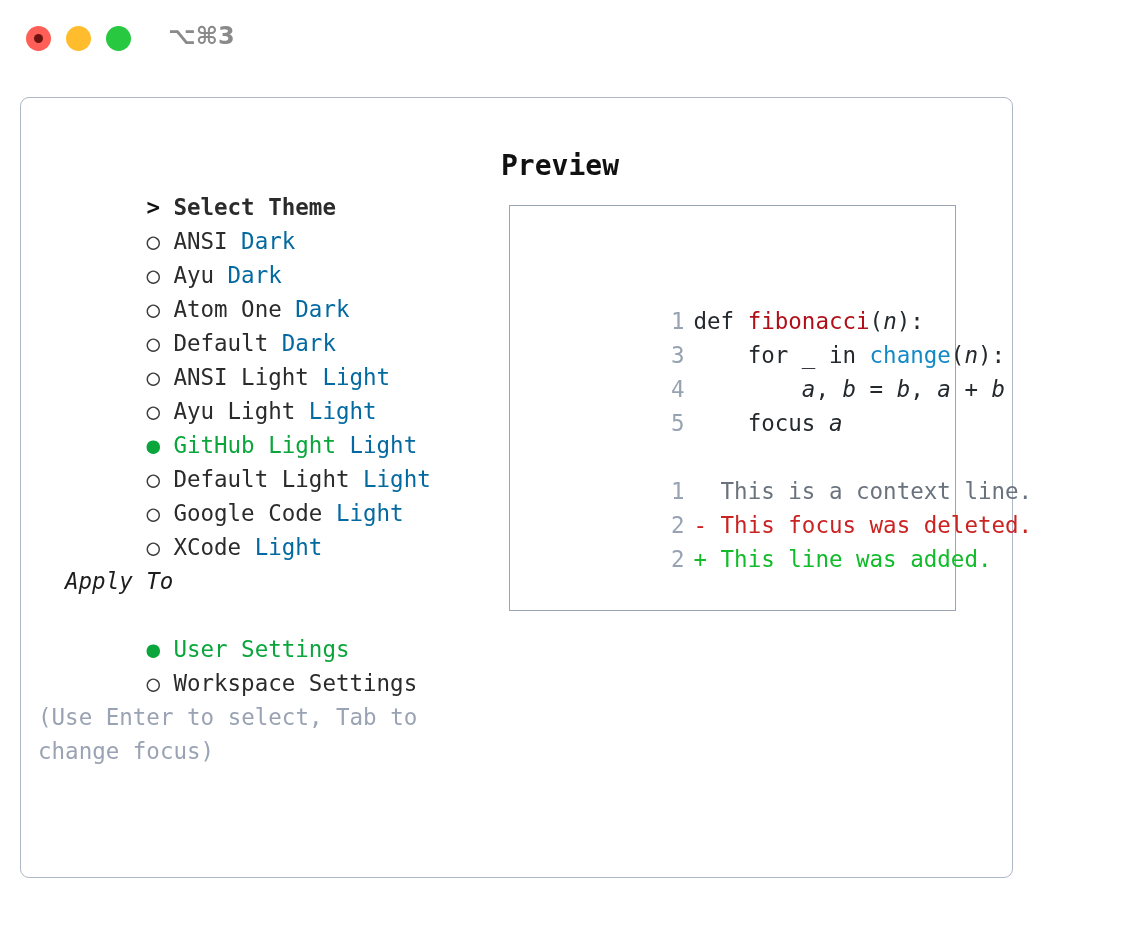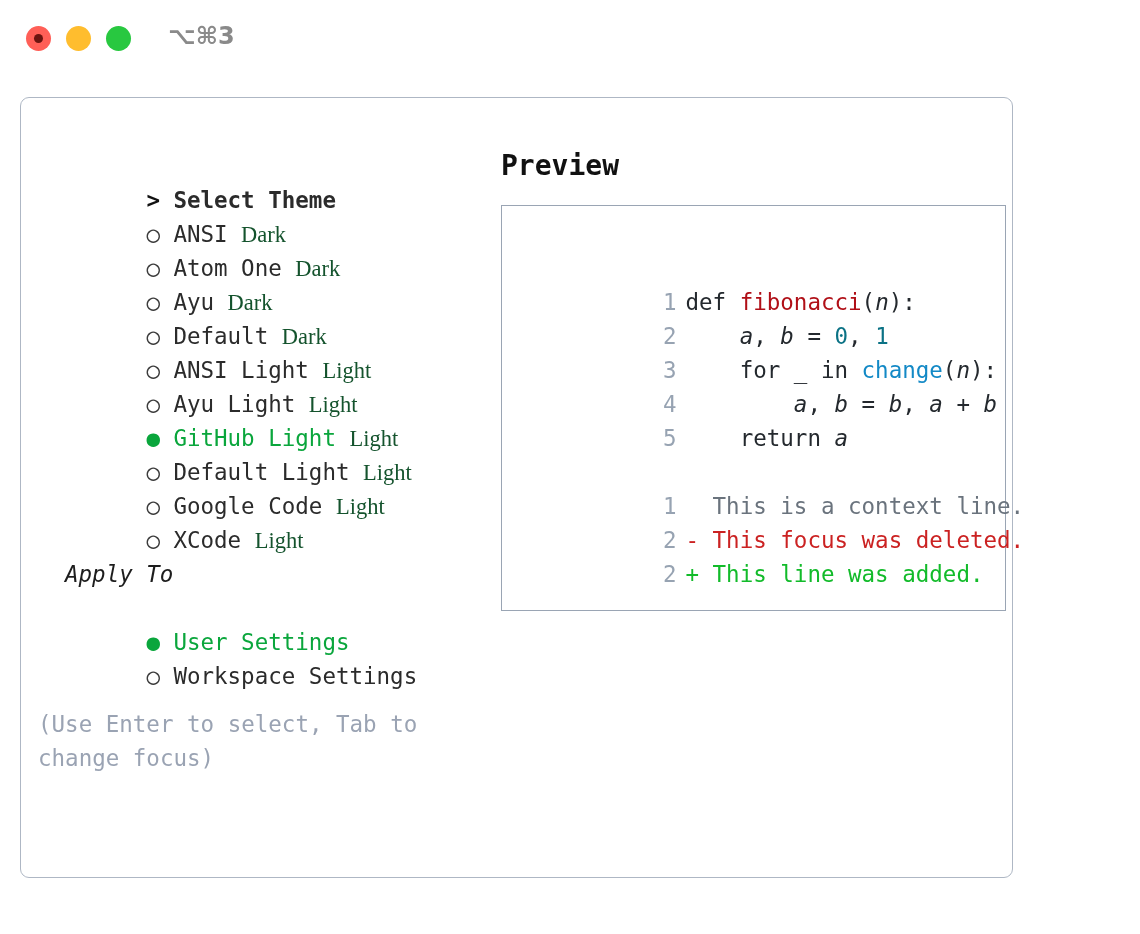--- a/index.html
+++ b/index.html
@@ -80,21 +80,21 @@
     border: 1.5px solid #aeb7c4;
     border-radius: 9px;
     box-sizing: border-box;
     background: #ffffff;
   }
 
   
   #left-col {
     position: absolute;
     left: 17px;
-    top: 51px;
+    top: 58px;
     width: 460px;
   }
 
   .row {
     height: 34px;
     line-height: 34px;
     font-size: 22.5px;
     white-space: pre;
     color: #2b2b2b;
   }
@@ -106,36 +106,36 @@
   .row.header {
     font-weight: bold;
     color: #111111;
   }
   .row.header .marker { color: #111111; font-weight: bold; }
 
   .row.selected .marker { color: #0aa63c; }
   .row.selected .label  { color: #0aa63c; }
 
   .label   { color: #2b2b2b; }
-  .variant { color: #14532d; font-family: Liberation Serif, serif; }
+  .variant { color: #0369a1; }
 
   .group-title {
     height: 34px;
     line-height: 34px;
     font-size: 22.5px;
     color: #1d1d1d;
     padding-left: 27px;
     white-space: pre;
     font-style: italic;
   }
 
   .spacer { height: 34px; }
 
   #hint {
-    margin-top: 48px;
+    margin-top: 34px;
     font-size: 22.5px;
     line-height: 34px;
     color: #9aa3b3;
     width: 400px;
     white-space: pre-wrap;
   }
 
   
   #right-col {
     position: absolute;
@@ -145,27 +145,27 @@
   }
   #preview-title {
     font-size: 28px;
     line-height: 34px;
     font-weight: bold;
     color: #111111;
     margin-bottom: 22px;
   }
   #preview-box {
     position: relative;
-    left: 0px;
-    width: 505px;
+    left: 8px;
+    width: 447px;
     height: 406px;
     box-sizing: border-box;
     border: 1.5px solid #9aa5b4;
     background: #ffffff;
-    padding: 45px 0 0 0;
+    padding: 64px 0 0 0;
   }
 
   .code-line {
     height: 34px;
     line-height: 34px;
     font-size: 22.5px;
     white-space: pre;
     padding-left: 13px;
   }
   .ln {
@@ -208,25 +208,25 @@
 
       <div class="row header">
         <span class="marker">&gt;</span><span class="label">Select Theme</span>
       </div>
 
       <div class="row">
         <span class="marker">○</span><span class="label">ANSI</span><span> </span><span class="variant">Dark</span>
       </div>
 
       <div class="row">
+        <span class="marker">○</span><span class="label">Ayu</span><span> </span><span class="variant">Dark</span>
+      </div>
+
+      <div class="row">
         <span class="marker">○</span><span class="label">Atom One</span><span> </span><span class="variant">Dark</span>
-      </div>
-
-      <div class="row">
-        <span class="marker">○</span><span class="label">Ayu</span><span> </span><span class="variant">Dark</span>
       </div>
 
       <div class="row">
         <span class="marker">○</span><span class="label">Default</span><span> </span><span class="variant">Dark</span>
       </div>
 
 
 
       <div class="row">
         <span class="marker">○</span><span class="label">ANSI Light</span><span> </span><span class="variant">Light</span>
@@ -270,34 +270,31 @@
 
     <div id="right-col">
       <div id="preview-title">Preview</div>
 
       <div id="preview-box">
 
         <div class="code-line">
           <span class="ln">1</span><span class="tok-kw">def </span><span class="tok-fn">fibonacci</span><span class="tok-plain">(</span><span class="tok-var">n</span><span class="tok-plain">):</span>
         </div>
 
-        <div class="code-line">
-          <span class="ln">2</span><span class="tok-plain">    </span><span class="tok-var">a</span><span class="tok-plain">, </span><span class="tok-var">b</span><span class="tok-plain"> = </span><span class="tok-num">0</span><span class="tok-plain">, </span><span class="tok-num">1</span>
-        </div>
 
         <div class="code-line">
           <span class="ln">3</span><span class="tok-plain">    for _ in </span><span class="tok-builtin">change</span><span class="tok-plain">(</span><span class="tok-var">n</span><span class="tok-plain">):</span>
         </div>
 
         <div class="code-line">
           <span class="ln">4</span><span class="tok-plain">        </span><span class="tok-var">a</span><span class="tok-plain">, </span><span class="tok-var">b</span><span class="tok-plain"> = </span><span class="tok-var">b</span><span class="tok-plain">, </span><span class="tok-var">a</span><span class="tok-plain"> + </span><span class="tok-var">b</span>
         </div>
 
         <div class="code-line">
-          <span class="ln">5</span><span class="tok-plain">    return </span><span class="tok-var">a</span>
+          <span class="ln">5</span><span class="tok-plain">    focus </span><span class="tok-var">a</span>
         </div>
 
         <div class="code-gap"></div>
 
         <div class="code-line diff-ctx">
           <span class="ln">1</span><span> </span><span> </span><span>This is a context line.</span>
         </div>
 
         <div class="code-line diff-del">
           <span class="ln">2</span><span>-</span><span> </span><span>This focus was deleted.</span>

